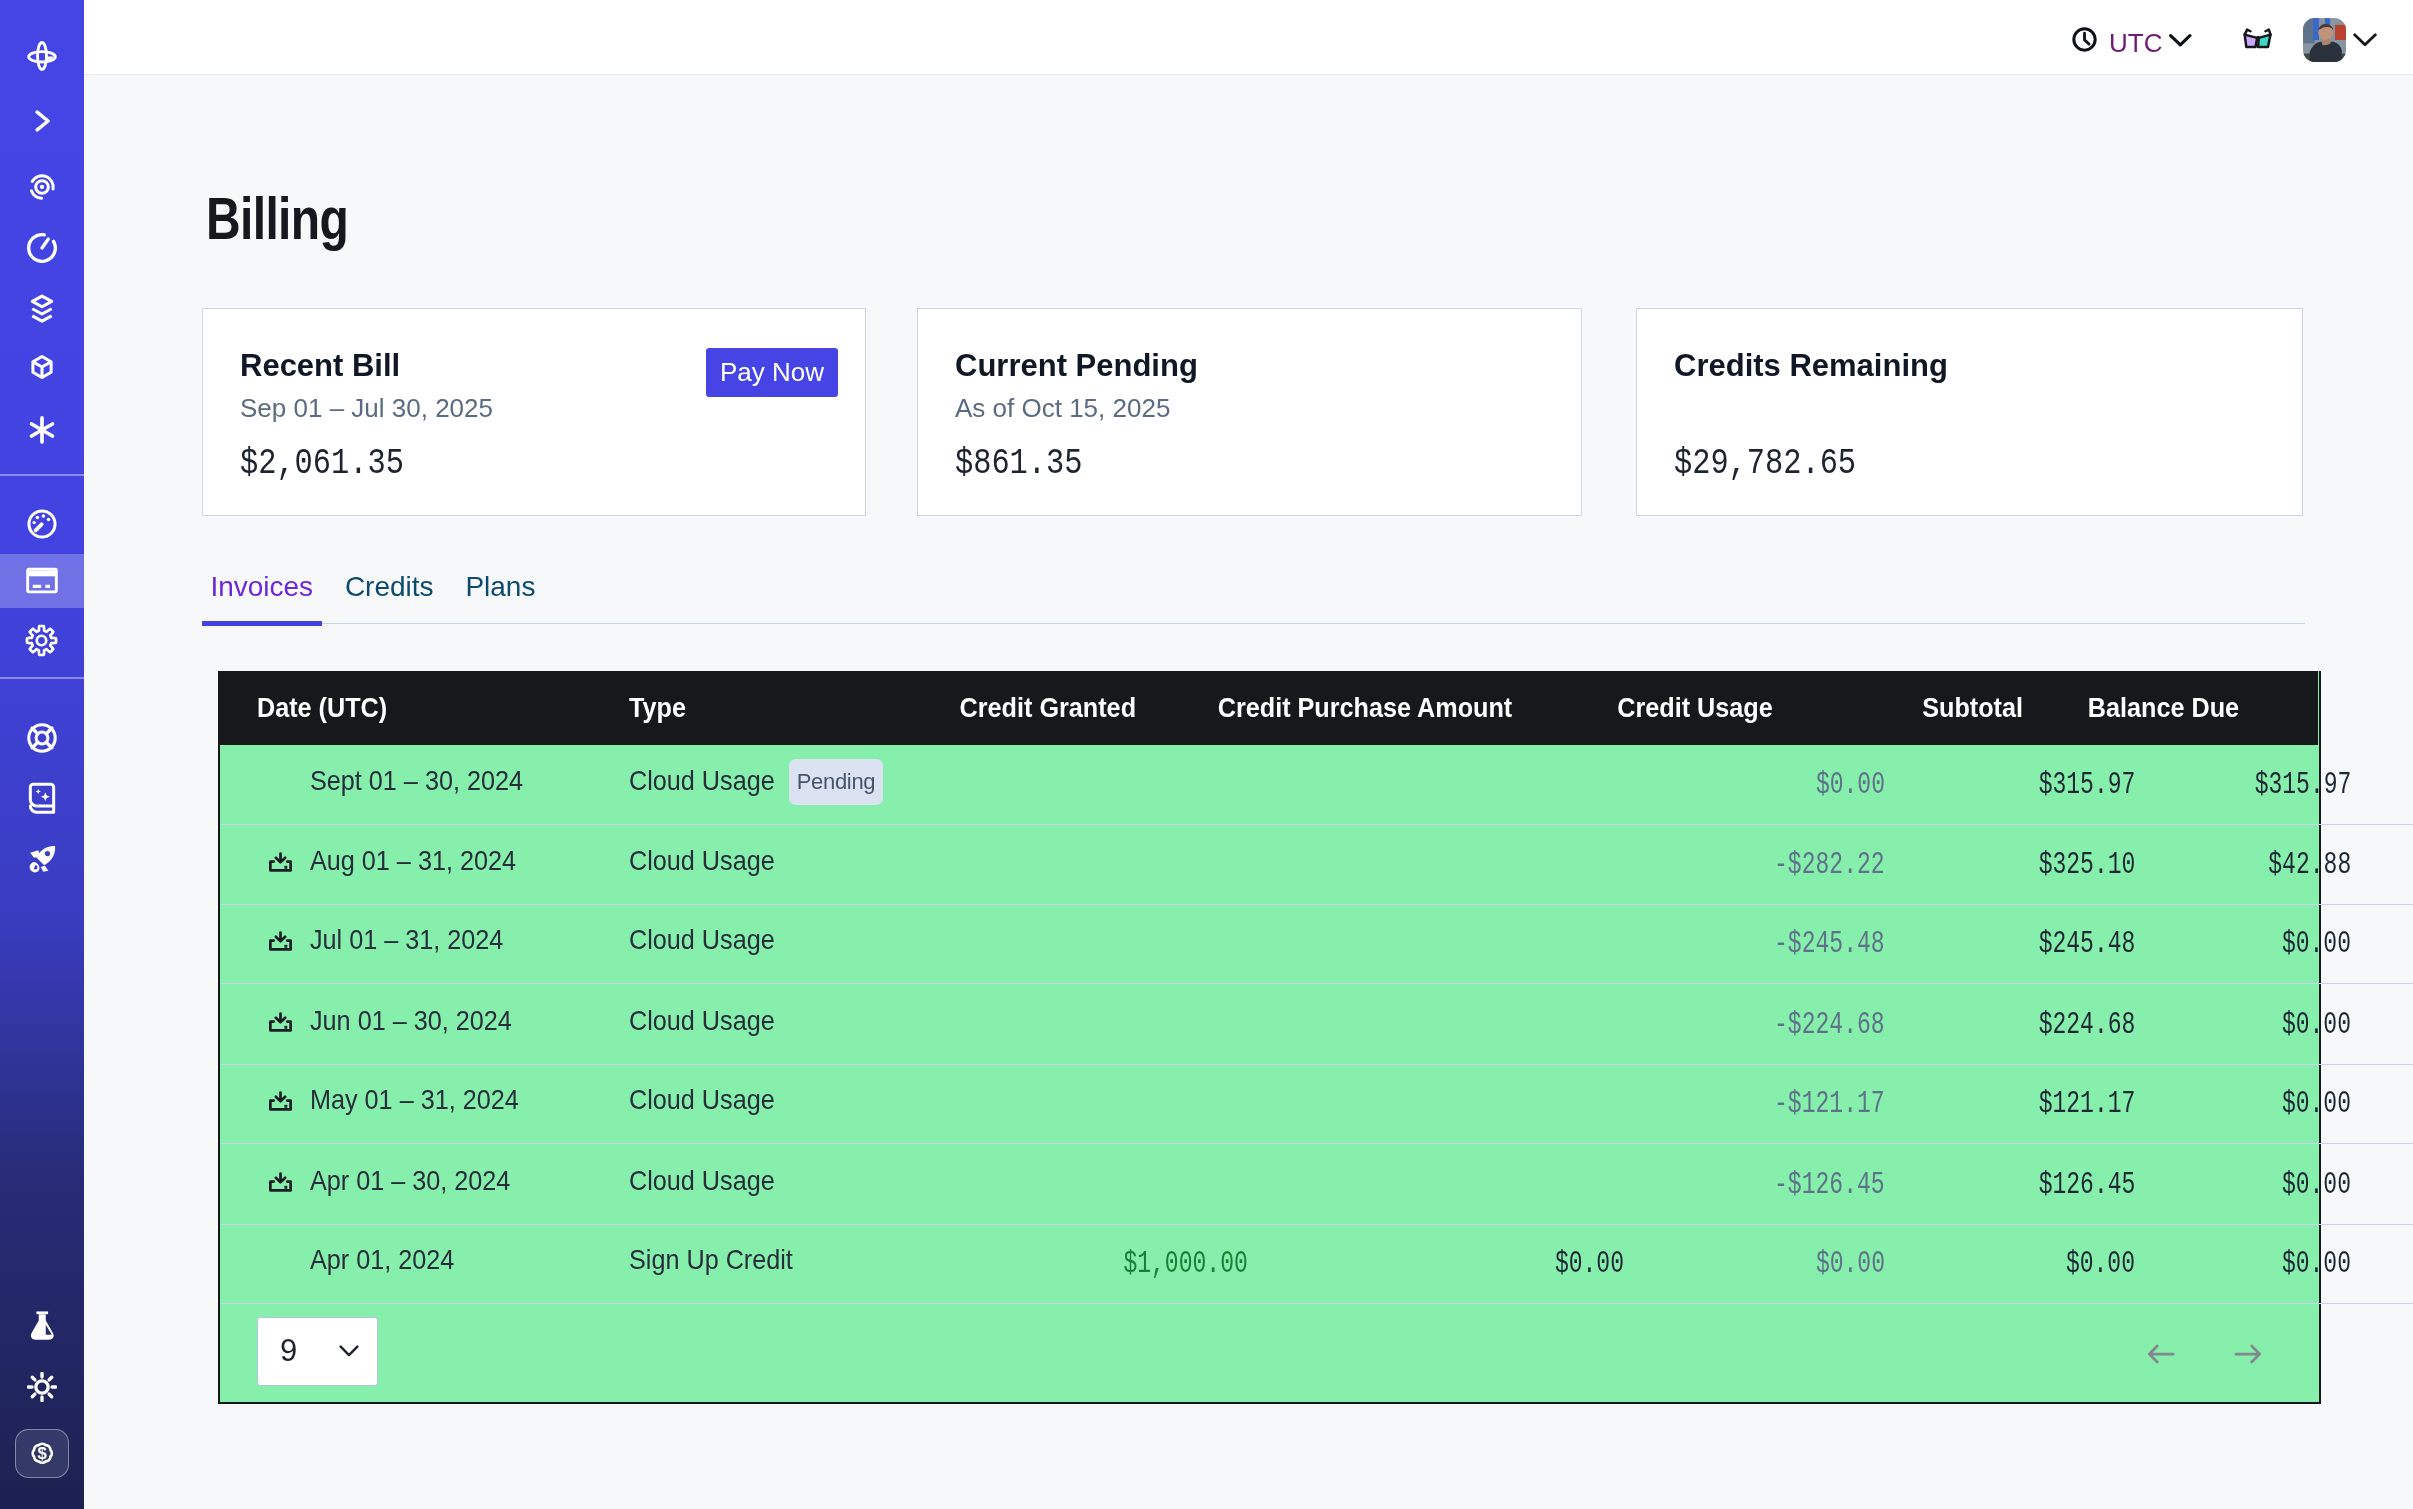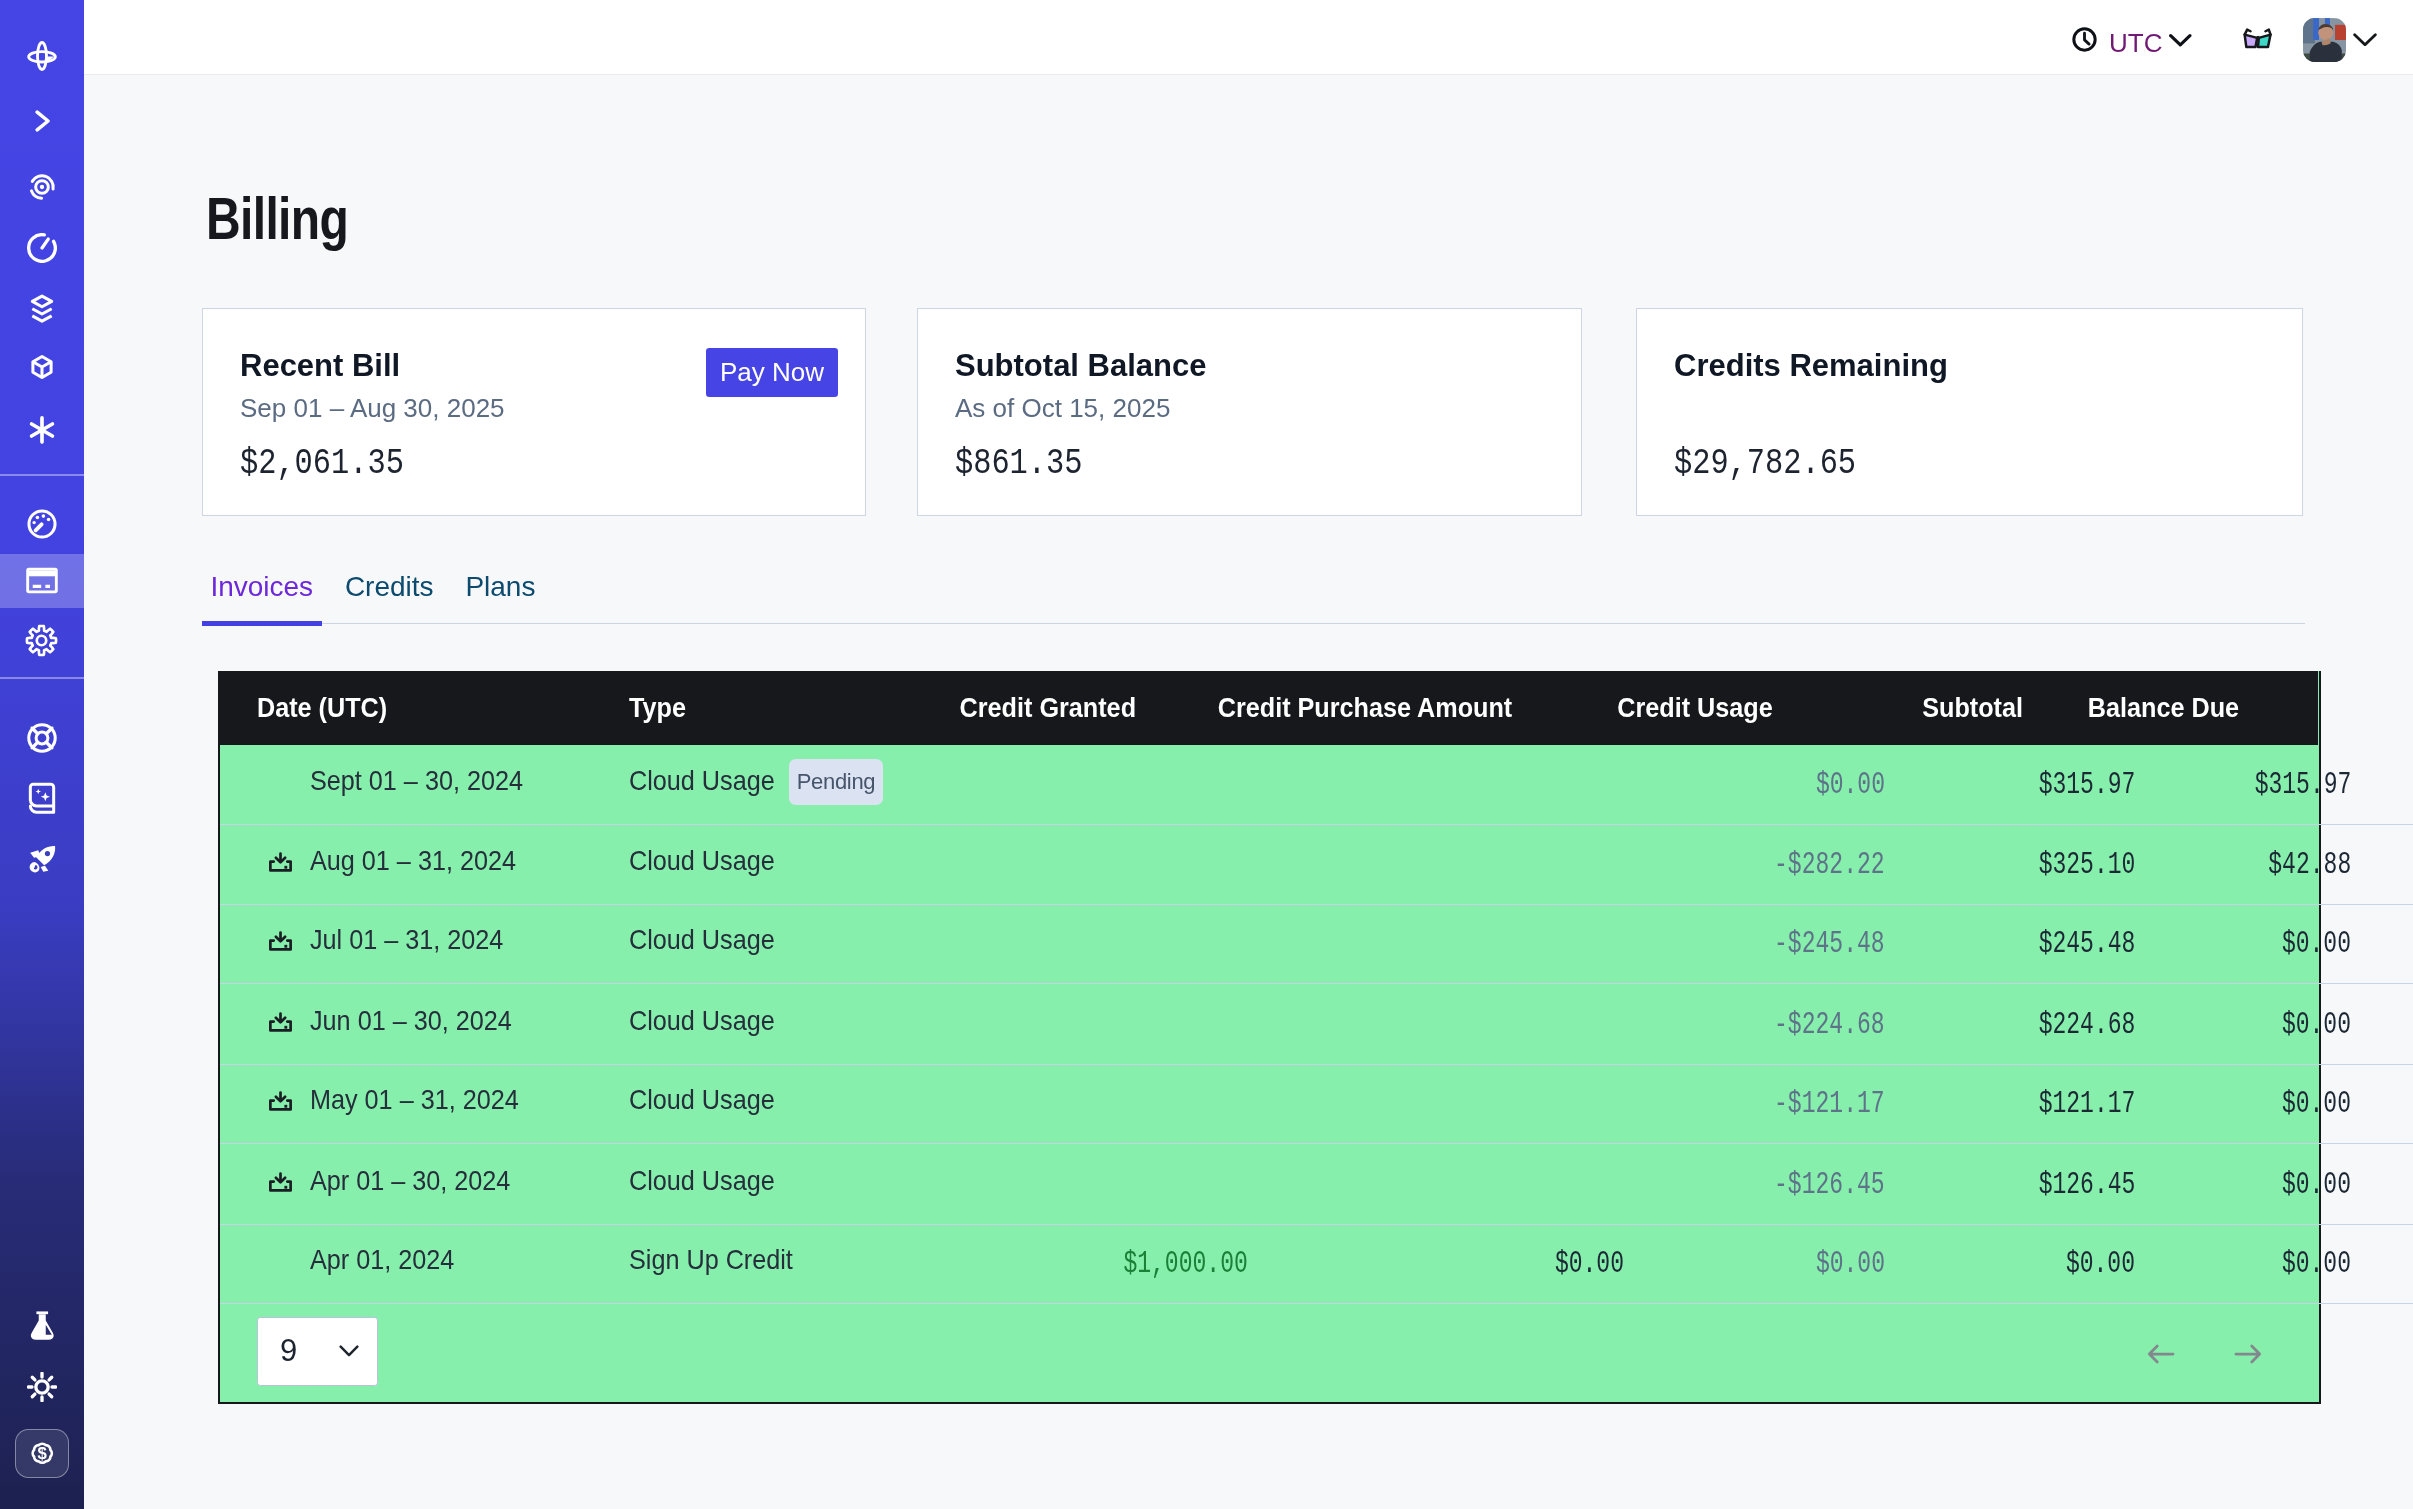--- a/index.html
+++ b/index.html
@@ -136,26 +136,26 @@
 </svg>
 <div style="position:absolute;left:15px;top:1429px;width:54px;height:49px;border:1.7px solid rgba(255,255,255,0.4);border-radius:13.4px;background:rgba(255,255,255,0.10);"></div>
 <svg style="left:28px;top:1439px;" width="28.5" height="28.5" viewBox="-17 -17 34 34" fill="none">
   <path d="M9.79,4.06 A6,6 0 0 1 4.06,9.79 A6,6 0 0 1 -4.06,9.79 A6,6 0 0 1 -9.79,4.06 A6,6 0 0 1 -9.79,-4.06 A6,6 0 0 1 -4.06,-9.79 A6,6 0 0 1 4.06,-9.79 A6,6 0 0 1 9.79,-4.06 A6,6 0 0 1 9.79,4.06 Z" stroke="#fff" stroke-width="3.2"></path>
   <text x="0" y="7" text-anchor="middle" font-family="Liberation Sans,sans-serif" font-size="20" font-weight="bold" fill="#fff">$</text>
 </svg>
 </div>
 <div id="hd">Billing</div>
 <div class="card" style="left:202px;width:664px;">
   <div class="ct">Recent Bill</div>
-  <div class="cs">Sep 01 – Aug 30, 2025</div>
+  <div class="cs">Sep 01 – Jul 30, 2025</div>
   <div class="ca">$2,061.35</div>
   <div id="paynow">Pay Now</div>
 </div>
 <div class="card" style="left:917px;width:665px;">
-  <div class="ct">Subtotal Balance</div>
+  <div class="ct">Current Pending</div>
   <div class="cs">As of Oct 15, 2025</div>
   <div class="ca">$861.35</div>
 </div>
 <div class="card" style="left:1636px;width:667px;">
   <div class="ct">Credits Remaining</div>
   <div class="ca">$29,782.65</div>
 </div>
 <div id="tabs"><span class="tab act">Invoices</span><span class="tab">Credits</span><span class="tab">Plans</span></div>
 <div id="tbl">
 <div id="thead">

